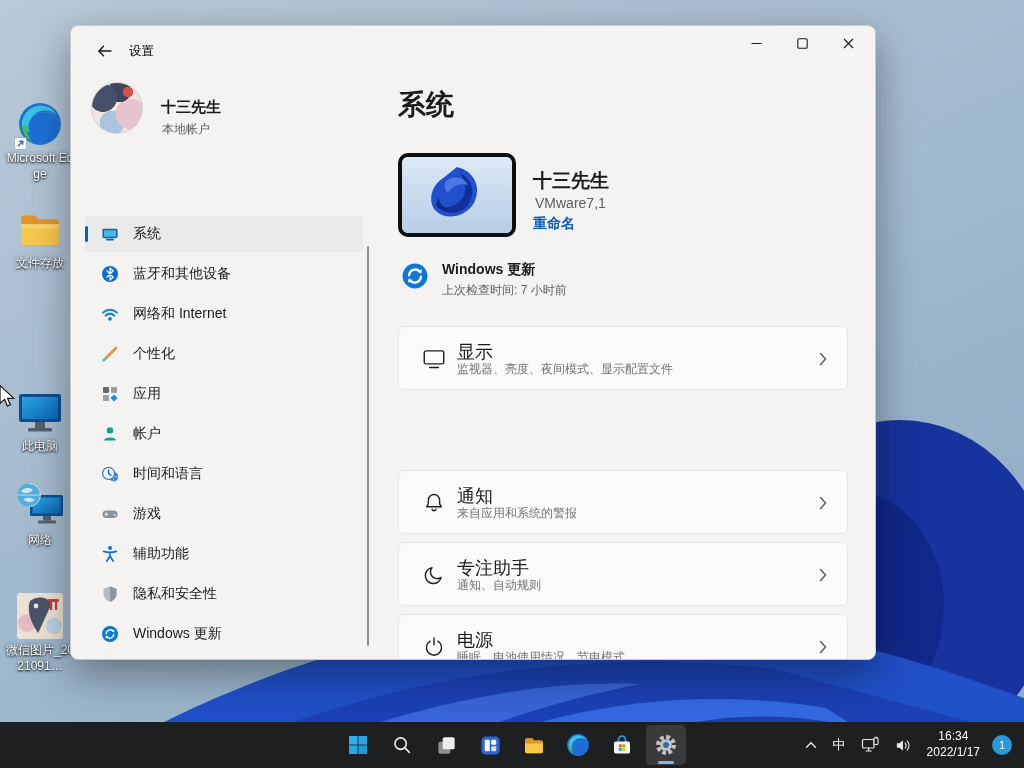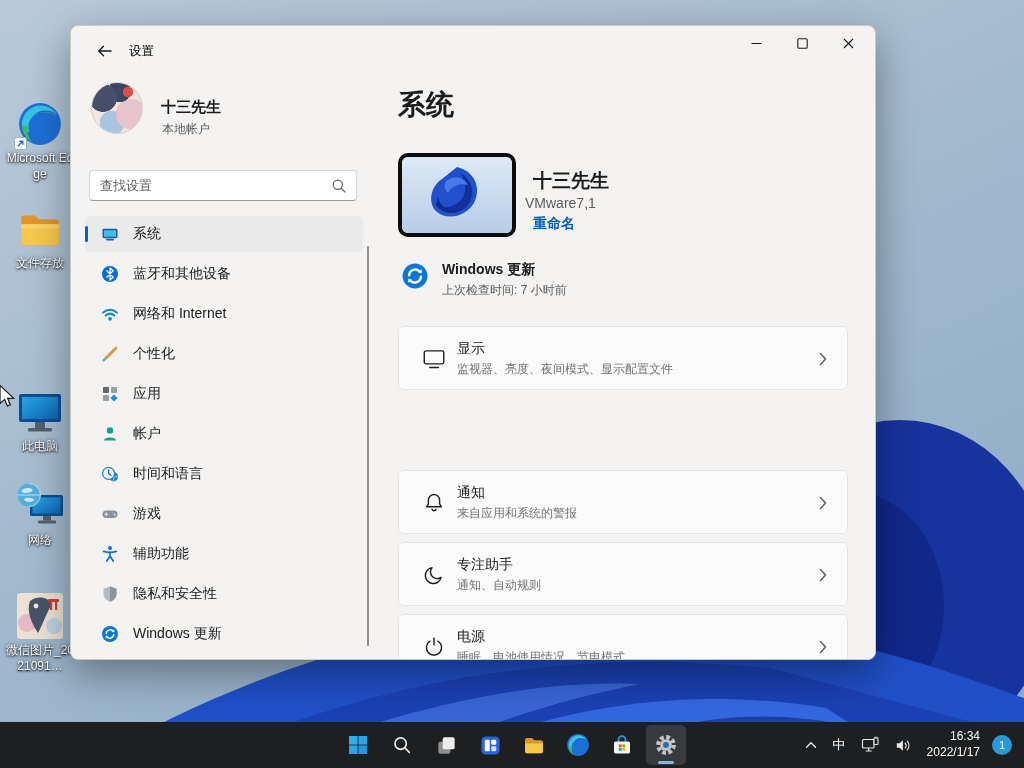--- a/index.html
+++ b/index.html
@@ -63,46 +63,46 @@
   .nav-item.sel .sel-pill { display:block; }
   .nav-ic { width:18px; height:18px; margin-left:16px; flex:0 0 auto; display:flex; }
   .nav-lbl { margin-left:14px; font-size:14px; color:#1b1b1b; white-space:nowrap; }
   .sscroll { position:absolute; left:296px; top:220px; width:2px; height:400px; background:#8f8f8f; border-radius:1px; cursor:pointer; }
 
   
   .page-title { position:absolute; left:327px; top:60px; font-size:28px; font-weight:600; color:#1b1b1b; }
   .thumb { position:absolute; left:327px; top:127px; width:118px; height:84px; border:4px solid #0d0d0d;
            border-radius:10px; overflow:hidden; background:#c9daea; }
   .dev-name { position:absolute; left:462px; top:142px; font-size:19px; font-weight:600; color:#1b1b1b; }
-  .dev-model { position:absolute; left:454px; top:169px; font-size:14px; color:#5d5d5d; }
+  .dev-model { position:absolute; left:464px; top:169px; font-size:14px; color:#5d5d5d; }
   .rename { position:absolute; left:462px; top:189px; font-size:14px; font-weight:600; color:#0a5dc2; cursor:pointer; background:none; border:none; font-family:inherit; }
   .upd-ic { position:absolute; left:330px; top:236px; width:28px; height:28px; }
   .upd-t { position:absolute; left:371px; top:235px; font-size:14px; font-weight:700; color:#1b1b1b; }
   .upd-d { position:absolute; left:371px; top:256px; font-size:12px; color:#5d5d5d; }
 
   .card { position:absolute; left:327px; width:450px; height:64px; background:#fbfbfb; border:1px solid #e5e5e5;
           border-radius:6px; cursor:pointer; }
   .card .cic { position:absolute; left:22px; top:19px; width:26px; height:26px; }
-  .card .ct { position:absolute; left:58px; top:13px; font-size:14px; color:#1b1b1b; }
+  .card .ct { position:absolute; left:58px; top:13px; font-size:18px; color:#1b1b1b; }
   .card .cs { position:absolute; left:58px; top:34px; font-size:12px; color:#737373; }
   .card .chev { position:absolute; right:20px; top:25px; }
 
   
   .taskbar { position:absolute; left:0; bottom:0; width:1024px; height:46px; background:#1d1f21; z-index:50; }
   .tb-center { position:absolute; left:50%; top:3px; transform:translateX(-50%); display:flex; gap:4px; }
   .tb-btn { width:40px; height:40px; border:none; background:transparent; border-radius:5px;
             display:flex; align-items:center; justify-content:center; cursor:pointer; position:relative; }
   .tb-btn.active { background:rgba(255,255,255,.12); }
   .tb-btn.active::after { content:""; position:absolute; bottom:1px; left:12px; width:16px; height:3px;
                           border-radius:2px; background:#85b6e0; }
   .tray { position:absolute; right:8px; top:0; height:46px; display:flex; align-items:center; gap:2px; }
   .tray-btn { height:40px; border:none; background:transparent; border-radius:5px; display:flex;
               align-items:center; justify-content:center; cursor:pointer; padding:0 6px; color:#e8e8e8; }
   .ime { font-size:13px; color:#fff; }
-  .clock { text-align:right; color:#fff; font-size:12px; line-height:1.3; padding:0 6px; cursor:pointer; }
+  .clock { text-align:center; color:#fff; font-size:12px; line-height:1.3; padding:0 6px; cursor:pointer; }
   .badge { width:20px; height:20px; border-radius:50%; background:#2a99d8; color:#fff; font-size:11px;
            display:flex; align-items:center; justify-content:center; margin:0 4px 0 4px; cursor:pointer; }
 </style>
 </head>
 <body>
 
 <div class="screen">
 
   <svg class="wall" viewBox="0 0 1024 768" width="1024" height="768">
     <ellipse cx="900" cy="588" rx="152" ry="168" fill="#16339e"></ellipse>
@@ -229,29 +229,20 @@
               <path d="M2,2 L11,11 M11,2 L2,11" stroke="#1b1b1b" stroke-width="1.1"></path>
             </svg>
         </button>
       </div>
     </div>
 
     <div class="avatar"></div>
     <div class="p-name">十三先生</div>
     <div class="p-sub">本地帐户</div>
 
-    <div class="search">
-      <input type="text" placeholder="查找设置" style="">
-      <span class="mag">
-        <svg width="16" height="16" viewBox="0 0 16 16">
-            <circle cx="6.8" cy="6.8" r="4.6" fill="none" stroke="#5f5f5f" stroke-width="1.2"></circle>
-            <path d="M10.3,10.3 L14,14" stroke="#5f5f5f" stroke-width="1.2" stroke-linecap="round"></path>
-          </svg>
-      </span>
-    </div>
 
     <div class="nav">
 
       <div class="nav-item sel" style="top:190px">
         <span class="sel-pill"></span>
         <span class="nav-ic">
           <svg viewBox="0 0 18 18" width="18" height="18">
               <rect x="1.5" y="3.8" width="15" height="9.4" rx="1.4" fill="#1b5fa8"></rect>
               <rect x="3" y="5.3" width="12" height="6.4" fill="#45bce8"></rect>
               <rect x="5" y="13.8" width="8" height="1.6" rx="0.8" fill="#1b5fa8"></rect>

